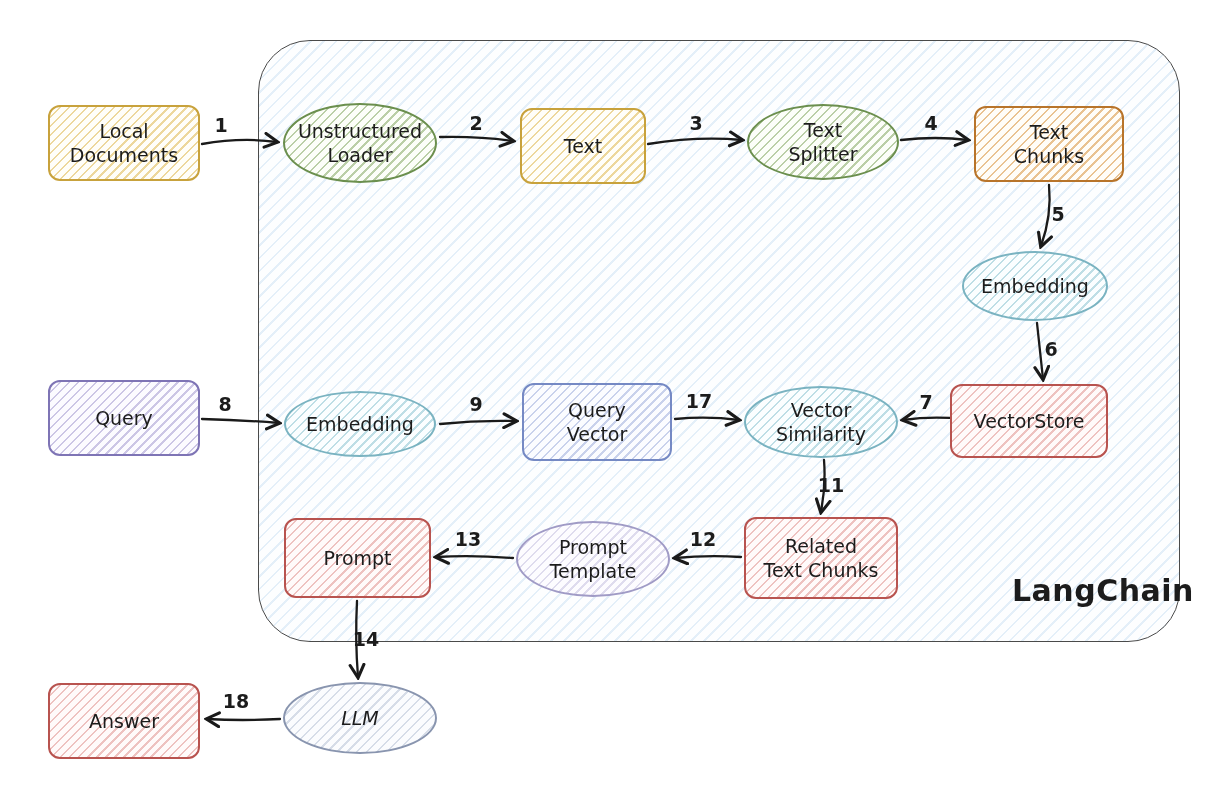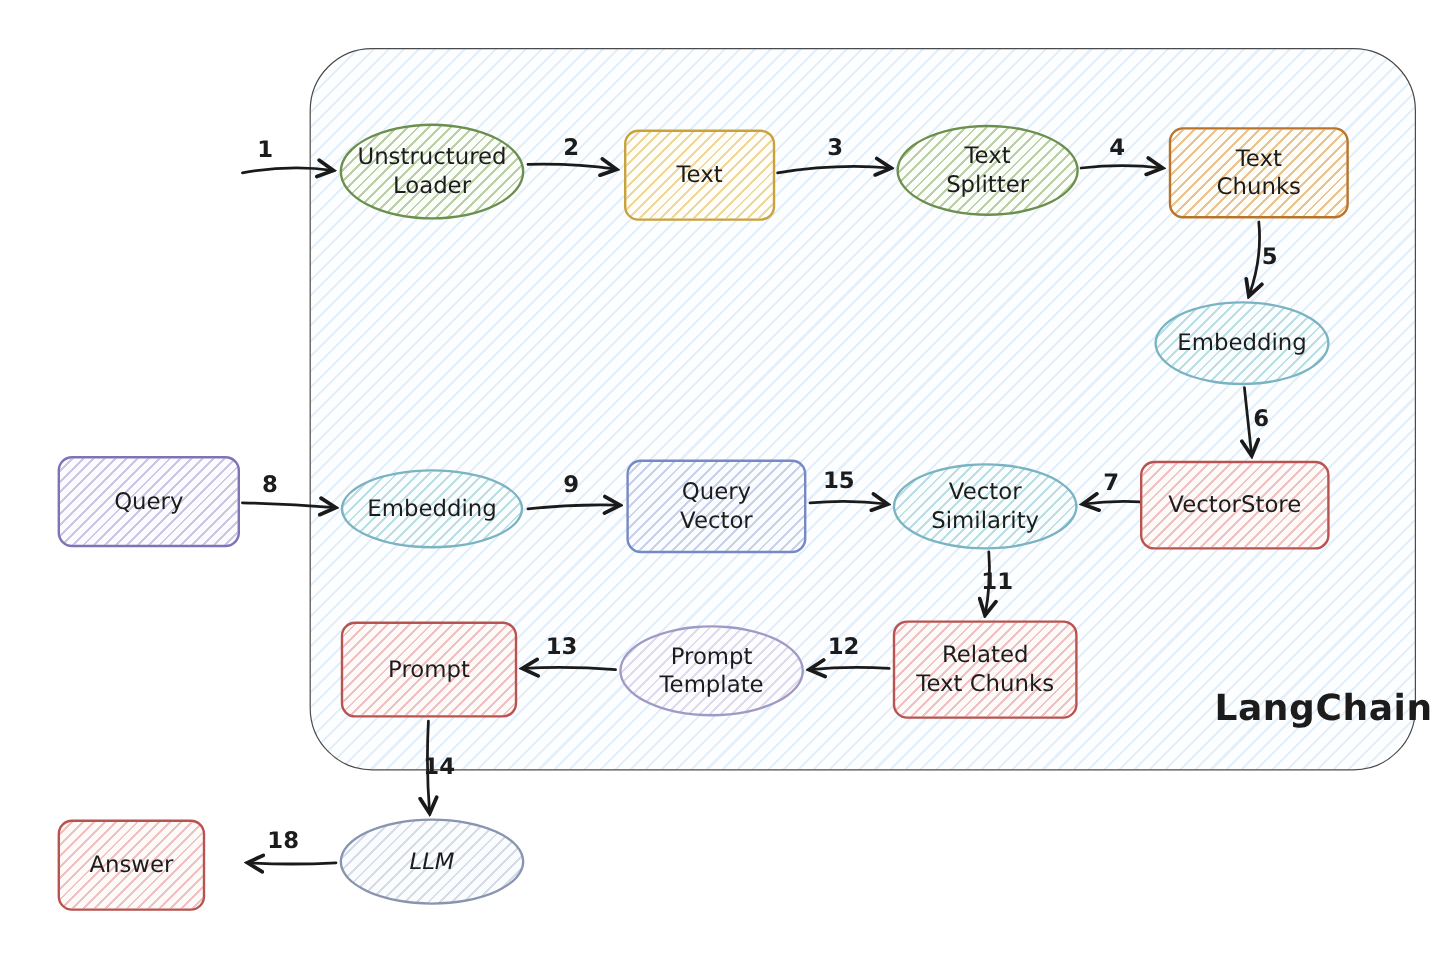--- a/index.html
+++ b/index.html
@@ -100,20 +100,24 @@
     <path class="edge-path" d="M202,419 Q242,420 279,423" marker-end="url(#arrowhead)"></path>
     <path class="edge-path" d="M440,424 Q478,420 516,421" marker-end="url(#arrowhead)"></path>
     <path class="edge-path" d="M675,419 Q708,416 739,420" marker-end="url(#arrowhead)"></path>
     <path class="edge-path" d="M824,460 Q826,485 821,512" marker-end="url(#arrowhead)"></path>
     <path class="edge-path" d="M741,557 Q707,555 675,558" marker-end="url(#arrowhead)"></path>
     <path class="edge-path" d="M513,558 Q473,555 436,557" marker-end="url(#arrowhead)"></path>
     <path class="edge-path" d="M357,601 Q355,640 358,677" marker-end="url(#arrowhead)"></path>
     <path class="edge-path" d="M280,719 Q242,721 207,719" marker-end="url(#arrowhead)"></path>
   </svg>
 
+  <div class="node rect c-yellow" style="left:48px;top:105px;width:152px;height:76px">
+    <span>Local
+Documents</span>
+  </div>
 
   <div class="node ellipse c-green" style="left:283px;top:103px;width:154px;height:80px">
     <span>Unstructured
 Loader</span>
   </div>
 
   <div class="node rect c-yellow" style="left:520px;top:108px;width:126px;height:76px">
     <span>Text</span>
   </div>
 
@@ -164,34 +168,34 @@
   </div>
 
   <div class="node rect c-red" style="left:284px;top:518px;width:147px;height:80px">
     <span>Prompt</span>
   </div>
 
   <div class="node ellipse c-bluegray" style="left:283px;top:682px;width:154px;height:72px">
     <span>LLM</span>
   </div>
 
-  <div class="node rect c-red" style="left:48px;top:683px;width:123px;height:76px">
+  <div class="node rect c-red" style="left:48px;top:683px;width:152px;height:76px">
     <span>Answer</span>
   </div>
 
   <div class="edge-num" style="left:203px;top:114px">1</div>
   <div class="edge-num" style="left:458px;top:112px">2</div>
   <div class="edge-num" style="left:678px;top:112px">3</div>
   <div class="edge-num" style="left:913px;top:112px">4</div>
   <div class="edge-num" style="left:1040px;top:203px">5</div>
   <div class="edge-num" style="left:1033px;top:338px">6</div>
   <div class="edge-num" style="left:908px;top:391px">7</div>
   <div class="edge-num" style="left:207px;top:393px">8</div>
   <div class="edge-num" style="left:458px;top:393px">9</div>
-  <div class="edge-num" style="left:681px;top:390px">15</div>
+  <div class="edge-num" style="left:681px;top:390px">17</div>
   <div class="edge-num" style="left:813px;top:474px">11</div>
   <div class="edge-num" style="left:685px;top:528px">12</div>
   <div class="edge-num" style="left:450px;top:528px">13</div>
   <div class="edge-num" style="left:348px;top:628px">14</div>
   <div class="edge-num" style="left:218px;top:690px">18</div>
 
   <div class="langchain-label">LangChain</div>
 
 </div>
 

